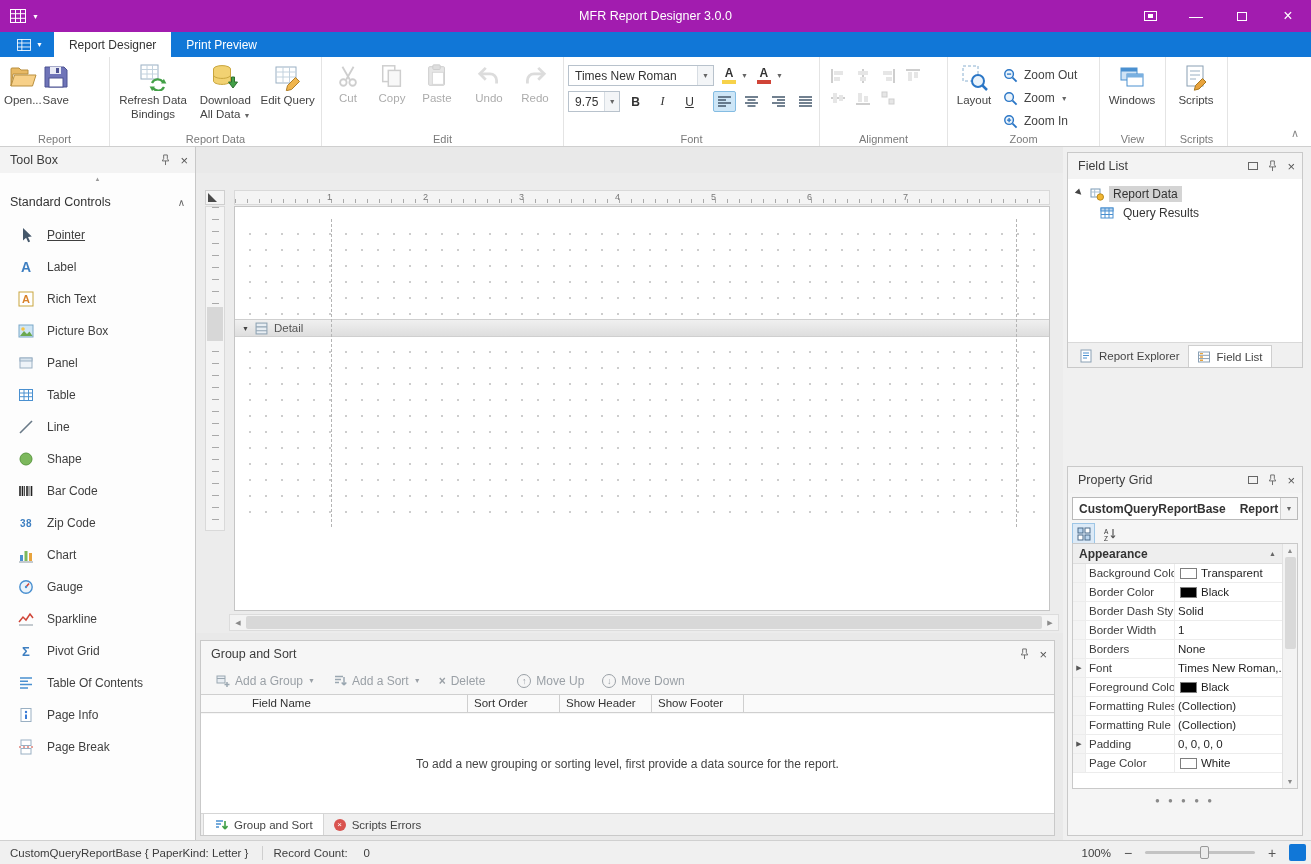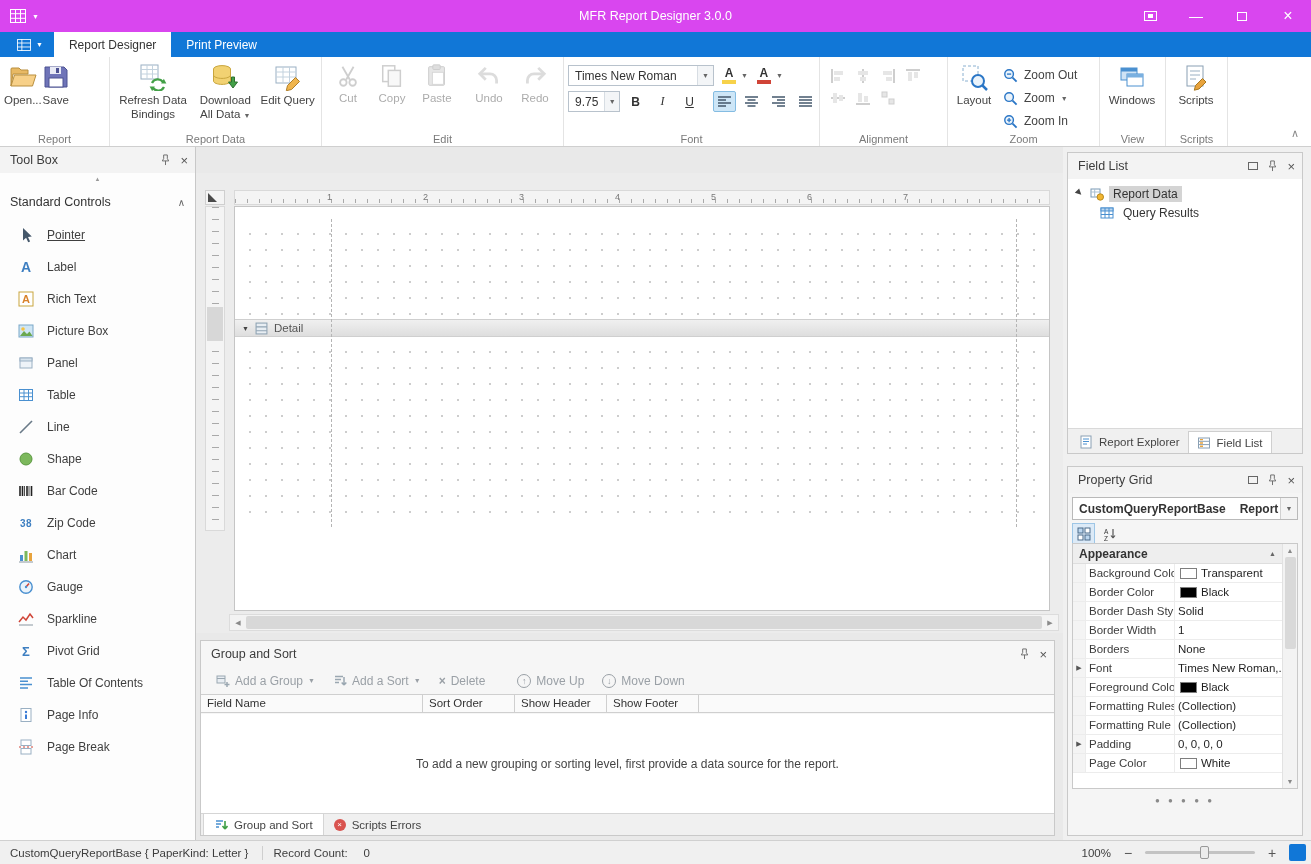--- a/index.html
+++ b/index.html
@@ -2,21 +2,21 @@
 <html><head>
 <meta charset="utf-8">
 <style>
   * { margin:0; padding:0; box-sizing:border-box; }
   html,body { width:1311px; height:864px; }
   body { font-family:"Liberation Sans","DejaVu Sans",sans-serif; font-size:12px; color:#333;
          background:#f0f0f0; position:relative; overflow:hidden; }
   svg { display:block; }
 
   
-  .titlebar { position:absolute; top:0; left:0; right:0; height:32px; background:#d946ef;
+  .titlebar { position:absolute; top:0; left:0; right:0; height:32px; background:#a21caf;
               color:#fff; display:flex; align-items:center; }
   .tb-left { display:flex; align-items:center; gap:6px; padding-left:10px; z-index:1; }
   .tb-title { position:absolute; left:0; right:0; text-align:center; font-size:12.5px; }
   .tb-controls { margin-left:auto; display:flex; z-index:1; }
   .tb-btn { width:46px; height:32px; display:flex; align-items:center; justify-content:center;
             font-size:14px; cursor:default; }
   .caret-w { font-size:7px; color:#fff; }
   .maxbox { width:10px; height:9px; border:1.4px solid #fff; display:inline-block; }
   .fsbox { width:13px; height:10px; border:1.4px solid #fff; display:inline-flex; align-items:center; justify-content:center; }
   .fsbox i { width:5px; height:4px; background:#fff; display:block; }
@@ -130,21 +130,21 @@
              display:flex; align-items:center; justify-content:center; color:#444; font-size:12px; }
   .gs-tabs { position:absolute; bottom:0; left:0; right:0; height:22px; background:#f0f0f0;
              border-top:1px solid #d5d5d5; display:flex; align-items:stretch; padding-left:2px; }
   .gs-tab { display:flex; align-items:center; gap:6px; padding:0 10px; font-size:11.5px; color:#444; }
   .gs-tab.active { background:#fff; border-right:1px solid #d5d5d5; border-left:1px solid #d5d5d5; }
   .errdot { width:12px; height:12px; border-radius:50%; background:#d9534f; color:#fff;
             display:inline-flex; align-items:center; justify-content:center; font-size:8px; }
 
   
   .rightcol { position:absolute; right:0; top:147px; width:248px; bottom:24px; background:#f0f0f0; }
-  .flpanel { position:absolute; top:5px; left:4px; right:8px; height:302px; background:#fff;
+  .flpanel { position:absolute; top:5px; left:4px; right:8px; height:216px; background:#fff;
              border:1px solid #c9c9c9; }
   .fl-tree { position:absolute; top:26px; bottom:25px; left:0; right:0; background:#fff; padding-top:5px; }
   .tree-row { display:flex; align-items:center; gap:5px; height:19px; padding-left:8px; }
   .tree-row.child { padding-left:32px; }
   .expander { font-size:8px; color:#444; width:9px; display:inline-block; transform:rotate(45deg); }
   .tree-label { padding:1px 4px; }
   .tree-label.selected { background:#d4d4d4; }
   .fl-tabs { position:absolute; bottom:0; left:0; right:0; height:25px; background:#f0f0f0;
              border-top:1px solid #d9d9d9; display:flex; align-items:stretch; padding:2px 0 0 3px; }
   .fl-tab { display:flex; align-items:center; gap:6px; padding:0 8px; font-size:11.5px; color:#444; }
@@ -713,21 +713,21 @@
       <div class="gs-tb-btn" style="margin-left:14px;">
         <span class="circ">↑</span>
         <span>Move Up</span>
       </div>
       <div class="gs-tb-btn">
         <span class="circ">↓</span>
         <span>Move Down</span>
       </div>
     </div>
     <div class="gs-cols">
-      <div class="gs-col" style="width:222px;">Field Name</div>
+      <div class="gs-col" style="width:222px;margin-left:45px;">Field Name</div>
       <div class="gs-col" style="width:92px;">Sort Order</div>
       <div class="gs-col" style="width:92px;">Show Header</div>
       <div class="gs-col" style="width:92px;">Show Footer</div>
       <div class="gs-col" style="flex:1;border-right:none;"></div>
     </div>
     <div class="gs-body">To add a new grouping or sorting level, first provide a data source for the report.</div>
     <div class="gs-tabs">
       <div class="gs-tab active">
         <svg width="14" height="14" viewBox="0 0 14 14">
             <path d="M2 3h7M2 6h5M2 9h3" stroke="#4a90d0" stroke-width="1.6"></path>

